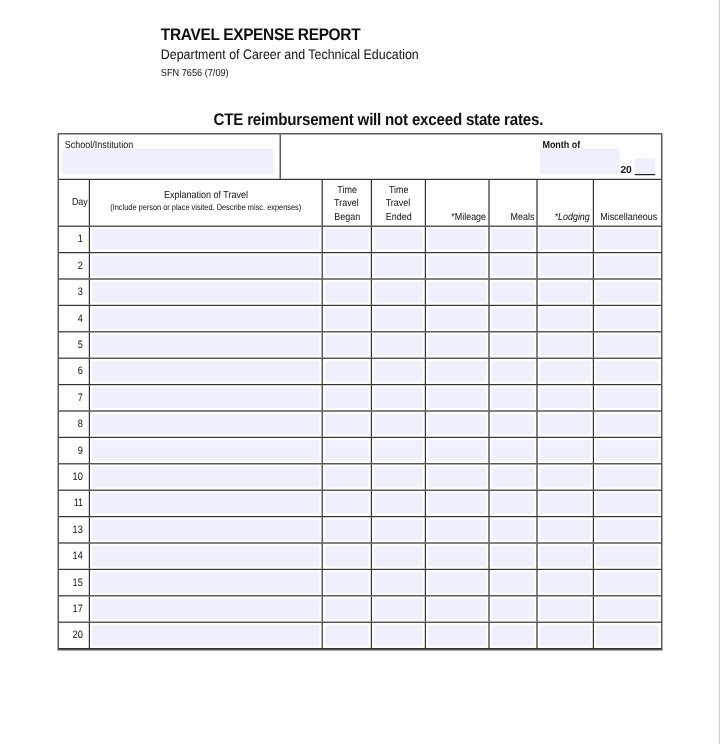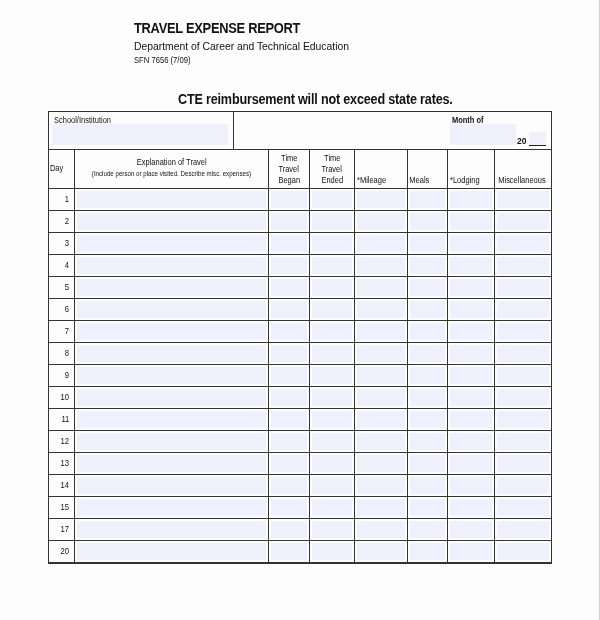--- a/index.html
+++ b/index.html
@@ -9,21 +9,21 @@
   .title { position:absolute; left:134px; top:20px; font-size:14px; font-weight:bold; letter-spacing:-0.3px; transform:scaleX(0.92); transform-origin:left; }
   .dept { position:absolute; left:134px; top:40px; font-size:11.5px; transform:scaleX(0.9); transform-origin:left; }
   .sfn { position:absolute; left:134px; top:55px; font-size:8.5px; transform:scaleX(0.9); transform-origin:left; }
   .notice { position:absolute; left:178px; top:91px; font-size:14px; font-weight:bold; transform:scaleX(0.9); transform-origin:left; letter-spacing:-0.2px;}
   .form { position:absolute; left:48px; top:111px; width:504px; border:1.5px solid #333; box-sizing:border-box; }
   .top { position:relative; height:37px; border-bottom:1.5px solid #333; }
   .top .cell { position:absolute; top:0; height:37px; box-sizing:border-box; }
   .top .lbl { position:absolute; left:5px; top:3px; font-size:8.5px; transform:scaleX(0.88); transform-origin:left; }
   .fill { background:#eef0fb; position:absolute; }
   .hdr { position:relative; height:38px; border-bottom:1.5px solid #333; }
-  .hcell { position:absolute; top:0; height:38px; box-sizing:border-box; border-right:1px solid #333; display:flex; align-items:flex-end; justify-content:flex-start; text-align:center; font-size:8.5px; line-height:11px; padding-bottom:2px; }
+  .hcell { position:absolute; top:0; height:38px; box-sizing:border-box; border-right:1px solid #333; display:flex; align-items:flex-end; justify-content:flex-end; text-align:center; font-size:8.5px; line-height:11px; padding-bottom:2px; }
   .hcell span.t { transform:scaleX(0.88); display:block; }
   .row { position:relative; height:22px; border-bottom:1.5px solid #333; box-sizing:border-box; }
   .rcell { position:absolute; top:0; height:20.5px; box-sizing:border-box; border-right:1px solid #333; }
   .rcell .f { position:absolute; left:2px; right:2px; top:2px; bottom:2px; background:#eef0fb; }
   .daynum { position:absolute; right:5px; top:5px; font-size:9px; transform:scaleX(0.85); transform-origin:right; }
 </style>
 </head>
 <body>
 
 <div class="edge"></div>
@@ -64,21 +64,21 @@
       <span class="t">Time</span>
         <span class="t">Travel</span>
         <span class="t">Ended</span>
     </div>
     <div class="hcell" style="left:306px;width:53px;">
         <span class="t">*Mileage</span>
       </div>
     <div class="hcell" style="left:359px;width:40px;">
         <span class="t">Meals</span>
       </div>
-    <div class="hcell" style="left:399px;width:47px;">
+    <div class="hcell" style="left:399px;width:47px;font-style:italic;">
         <span class="t">*Lodging</span>
       </div>
     <div class="hcell" style="left:446px;width:56px;border-right:none;">
         <span class="t">Miscellaneous</span>
       </div>
   </div>
 
   <div id="rows">
       <div class="row">
         <div class="rcell" style="left: 0px; width: 26px;">
@@ -336,46 +336,20 @@
         <div class="rcell" style="left: 399px; width: 47px;">
           <div class="f"></div>
         </div>
         <div class="rcell" style="left: 446px; width: 56px; border-right: none;">
           <div class="f"></div>
         </div>
       </div>
       <div class="row">
         <div class="rcell" style="left: 0px; width: 26px;">
           <span class="daynum">11</span>
-        </div>
-        <div class="rcell" style="left: 26px; width: 194px;">
-          <div class="f"></div>
-        </div>
-        <div class="rcell" style="left: 220px; width: 41px;">
-          <div class="f"></div>
-        </div>
-        <div class="rcell" style="left: 261px; width: 45px;">
-          <div class="f"></div>
-        </div>
-        <div class="rcell" style="left: 306px; width: 53px;">
-          <div class="f"></div>
-        </div>
-        <div class="rcell" style="left: 359px; width: 40px;">
-          <div class="f"></div>
-        </div>
-        <div class="rcell" style="left: 399px; width: 47px;">
-          <div class="f"></div>
-        </div>
-        <div class="rcell" style="left: 446px; width: 56px; border-right: none;">
-          <div class="f"></div>
-        </div>
-      </div>
-      <div class="row">
-        <div class="rcell" style="left: 0px; width: 26px;">
-          <span class="daynum">12</span>
         </div>
         <div class="rcell" style="left: 26px; width: 194px;">
           <div class="f"></div>
         </div>
         <div class="rcell" style="left: 220px; width: 41px;">
           <div class="f"></div>
         </div>
         <div class="rcell" style="left: 261px; width: 45px;">
           <div class="f"></div>
         </div>

